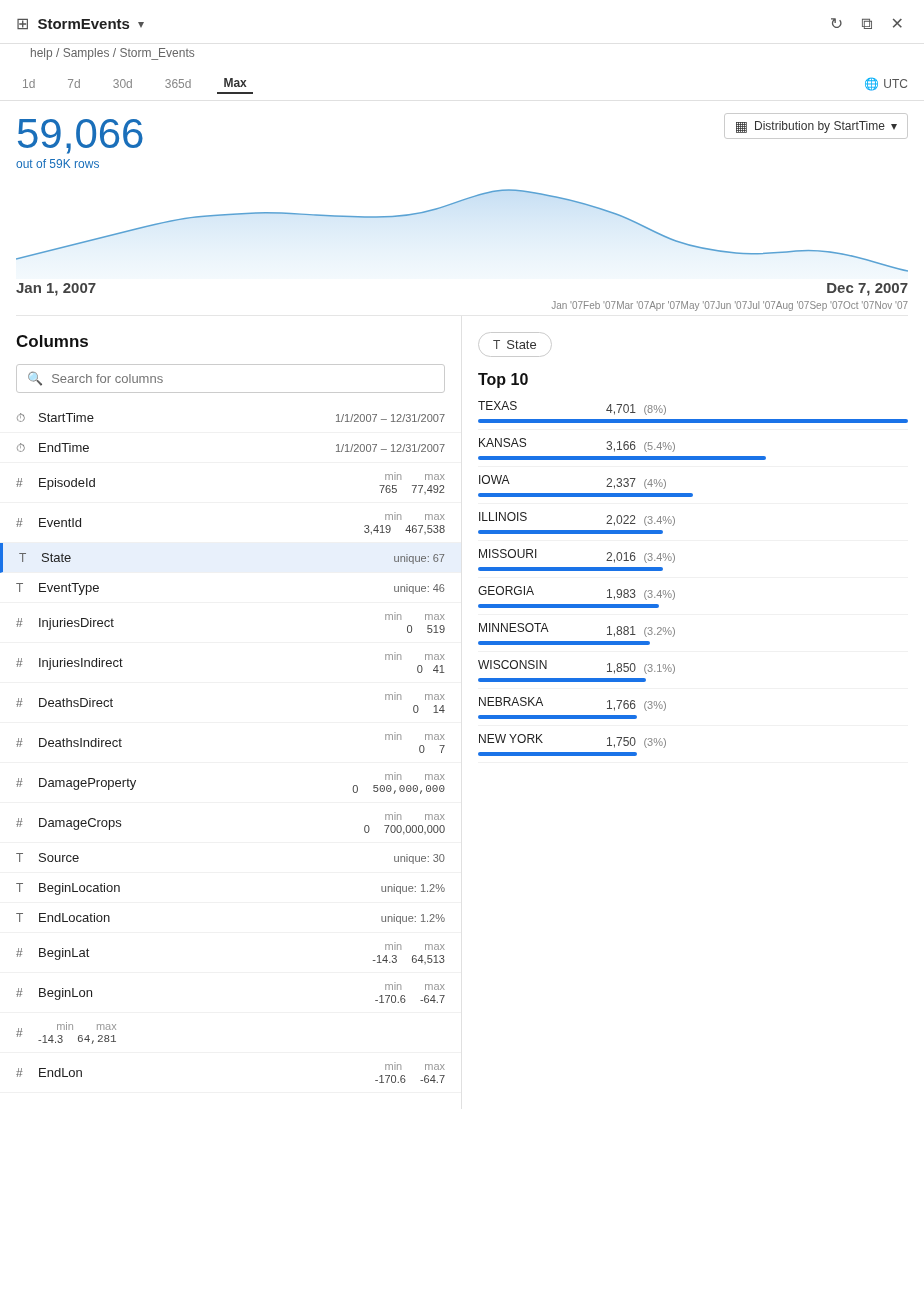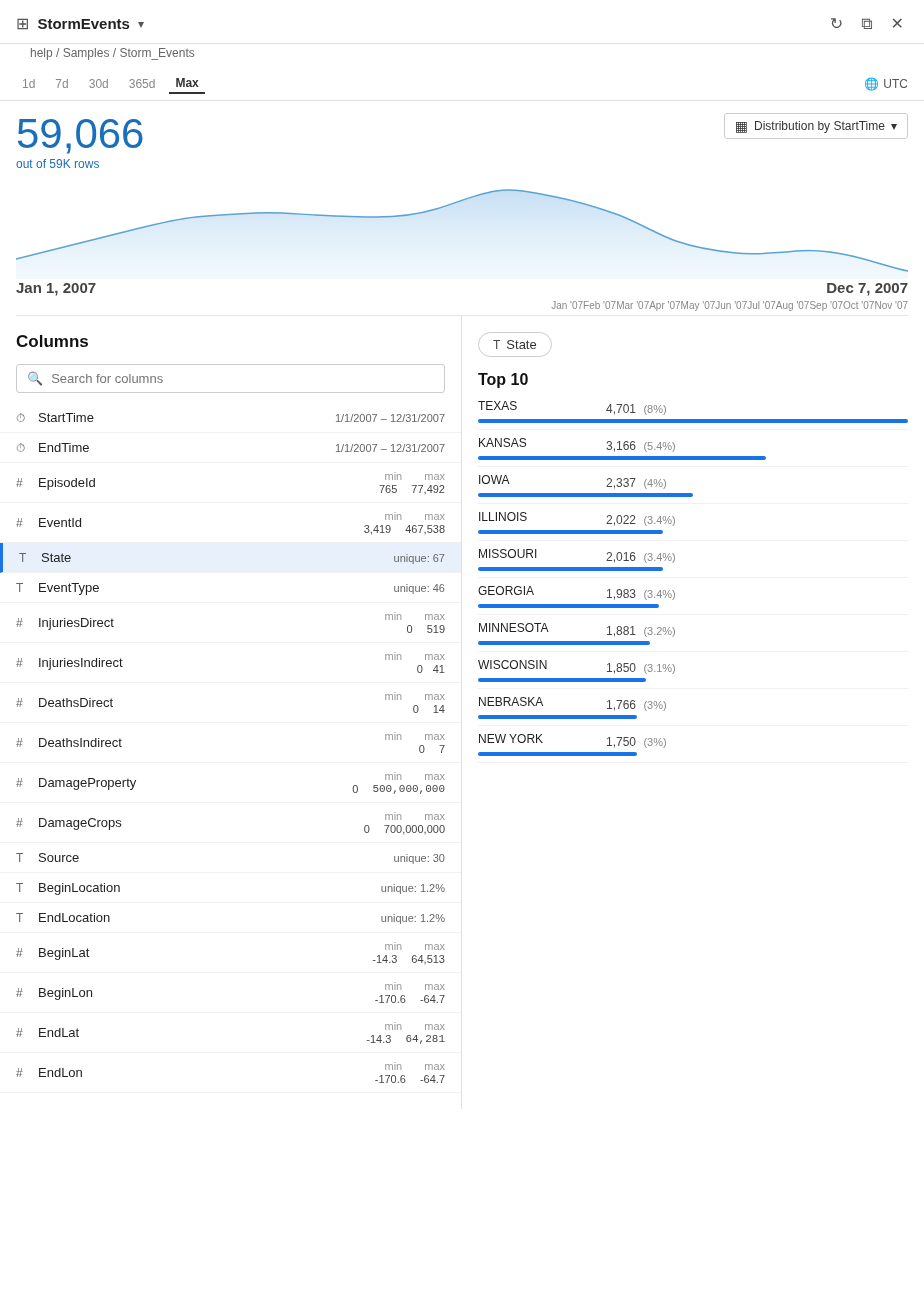--- a/index.html
+++ b/index.html
@@ -9,21 +9,21 @@
     .header { display: flex; align-items: center; justify-content: space-between; padding: 10px 16px 6px; border-bottom: 1px solid #e0e0e0; }
     .header-left { display: flex; align-items: center; gap: 8px; }
     .header-title { font-size: 15px; font-weight: 600; color: #222; }
     .header-chevron { color: #555; font-size: 12px; }
     .header-breadcrumb { font-size: 12px; color: #666; margin-top: 2px; padding-left: 30px; padding-bottom: 8px; }
     .header-actions { display: flex; gap: 10px; align-items: center; }
     .header-action-btn { background: none; border: none; cursor: pointer; color: #555; font-size: 16px; padding: 4px; }
 
     
     .time-range-bar { display: flex; align-items: center; justify-content: space-between; padding: 6px 16px; border-bottom: 1px solid #e0e0e0; }
-    .time-range-options { display: flex; gap: 8px; }
+    .time-range-options { display: flex; gap: 20px; }
     .time-range-btn { background: none; border: none; cursor: pointer; font-size: 12px; color: #888; padding: 2px 6px; }
     .time-range-btn.active { color: #333; font-weight: 600; border-bottom: 2px solid #333; }
     .utc-btn { display: flex; align-items: center; gap: 4px; background: none; border: none; cursor: pointer; color: #555; font-size: 12px; }
 
     
     .chart-area { padding: 12px 16px 0; background: #fff; position: relative; }
     .chart-count { font-size: 42px; font-weight: 300; color: #1a6fba; line-height: 1; }
     .chart-subtitle { font-size: 12px; color: #1a6fba; margin-top: 2px; }
     .chart-distribution-btn { position: absolute; right: 16px; top: 12px; display: flex; align-items: center; gap: 6px; background: none; border: 1px solid #ccc; border-radius: 3px; padding: 4px 10px; cursor: pointer; font-size: 12px; color: #333; }
 
@@ -324,21 +324,20 @@
               <span class="col-meta-label" style="margin-left:16px;">max</span>
             </div>
       <div class="col-meta-row">
               <span class="col-meta-val">-170.6</span>
               <span class="col-meta-val" style="margin-left:8px;">-64.7</span>
             </div>
     </div>
   </div>
         <div class="col-row">
     <span class="col-type-icon">#</span>
-    <span class="col-name">EndLat</span>
     <div class="col-meta">
       <div class="col-meta-row">
               <span class="col-meta-label">min</span>
               <span class="col-meta-label" style="margin-left:16px;">max</span>
             </div>
       <div class="col-meta-row">
               <span class="col-meta-val">-14.3</span>
               <span class="col-meta-val" style="margin-left:8px;font-family:Liberation Mono, monospace;">64,281</span>
             </div>
     </div>

